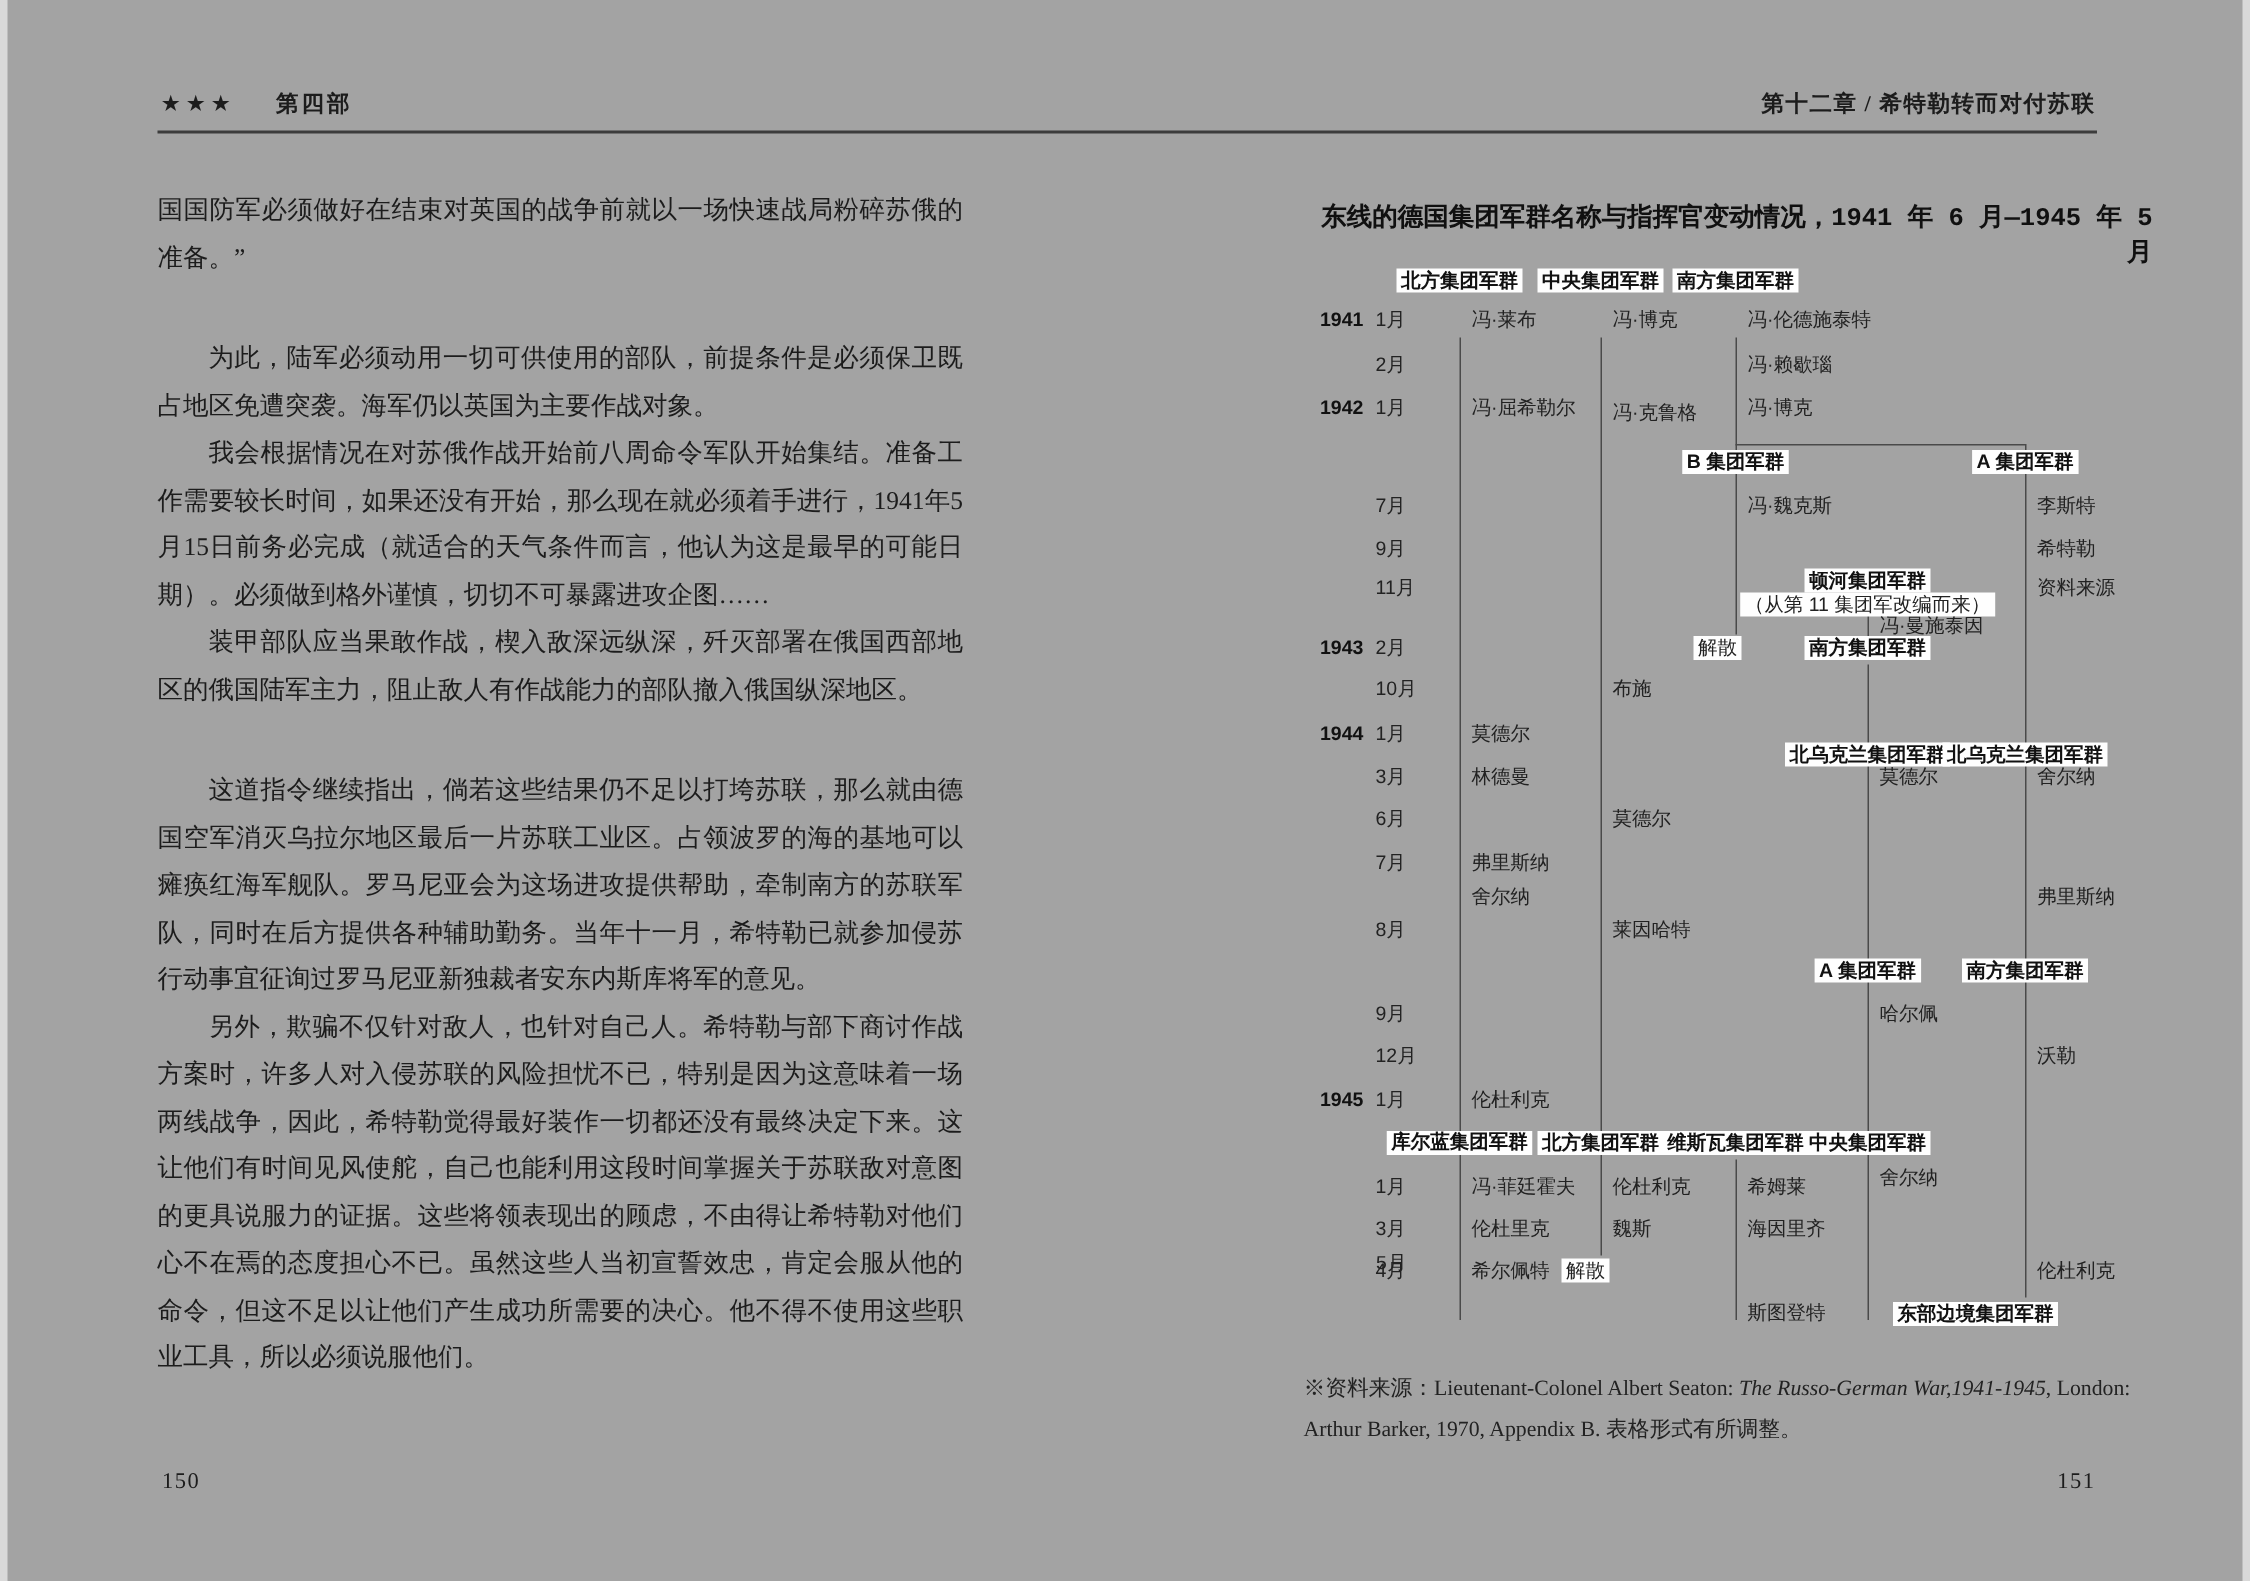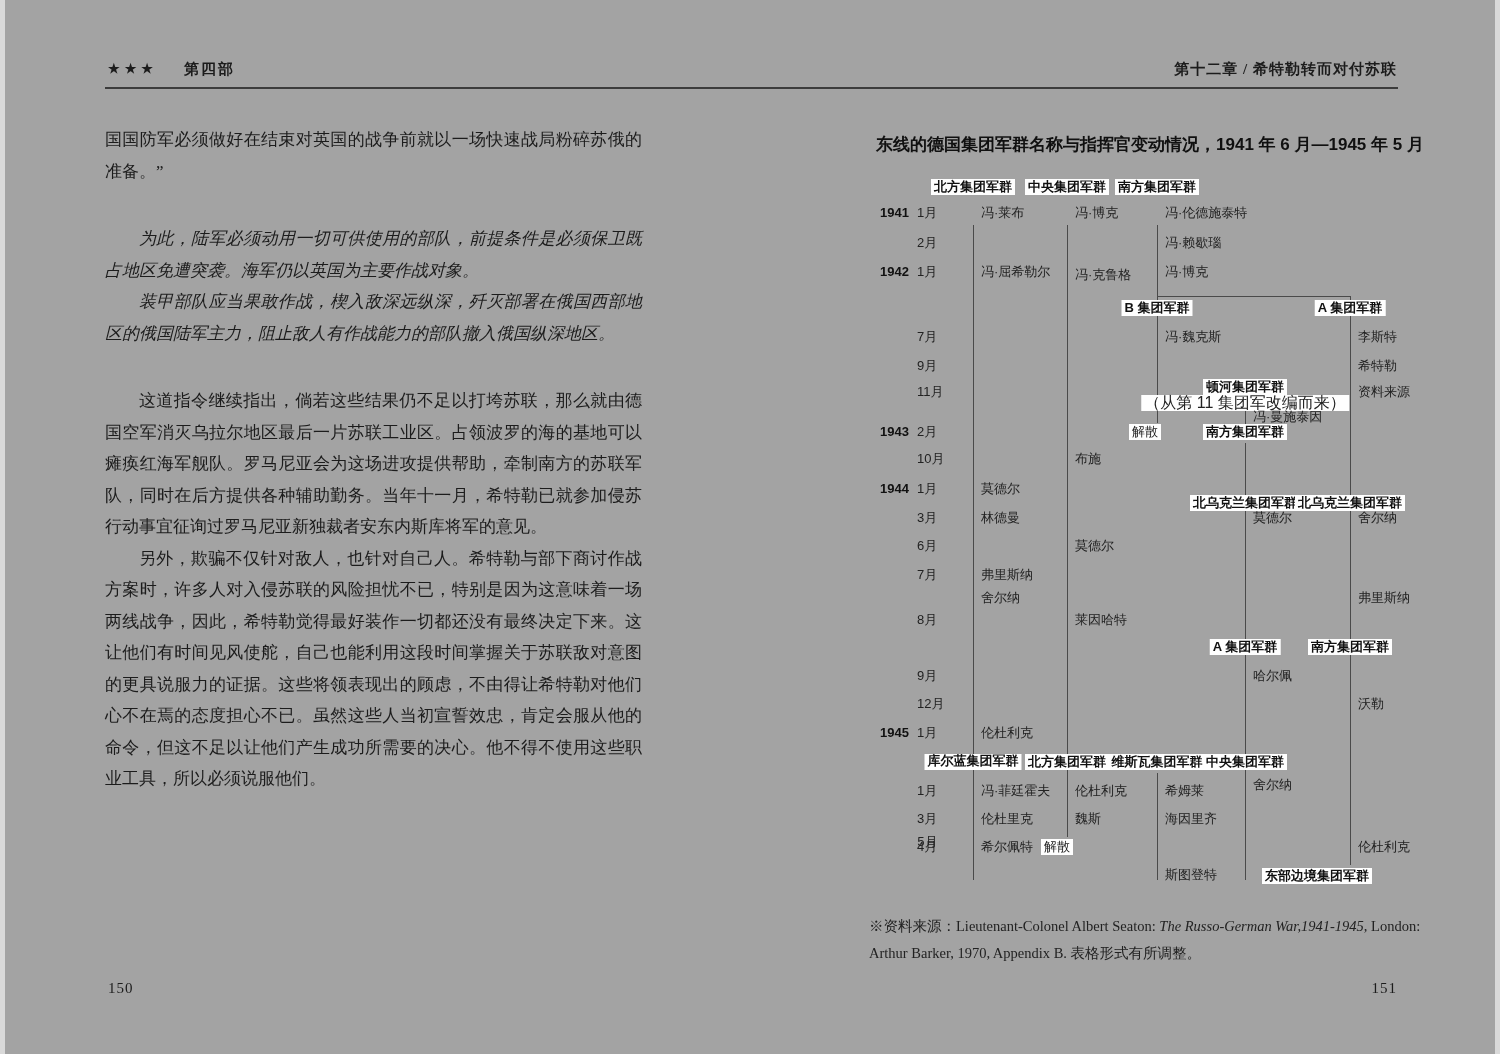--- a/index.html
+++ b/index.html
@@ -12,53 +12,54 @@
   .hdr-part{margin-left:26px;letter-spacing:2px;}
   .hdr-right{position:absolute;right:98px;top:60px;font-weight:bold;font-size:15px;letter-spacing:1px;white-space:nowrap;}
   .hdr-rule{position:absolute;left:100px;right:97px;top:87px;height:2px;background:#3c3c3c;}
 
   
   .left-body{position:absolute;left:100px;top:124px;width:537px;
              font-size:17px;line-height:31.5px;text-align:justify;}
   .left-body p.para{margin:0;}
   .left-body p.indent{text-indent:2em;}
   .left-body p.gap{margin-top:36px;}
-  .left-body p.quote{font-style:italic;}
+  .left-body p.quote{}
 
   .pgnum{position:absolute;top:980px;font-size:15px;letter-spacing:1px;}
   .pgnum.l{left:103px;} .pgnum.r{right:98px;}
 
   
   .chart{position:absolute;left:860px;top:125px;width:570px;height:860px;
          font-family:"Liberation Sans",sans-serif;font-size:13px;color:#222;}
-  .chart-title{position:absolute;left:0;right:0;top:8px;text-align:center;
-               font-weight:bold;font-size:17px;color:#101010;}
+  .chart-title{position:absolute;left:0;right:0;top:8px;text-align:right;
+               font-weight:bold;font-size:17px;color:#101010;font-family:Liberation Mono, monospace;}
   .cl{position:absolute;white-space:nowrap;line-height:16px;}
   .cl.b{font-weight:bold;color:#111;}
   .cl.c{transform:translateX(-50%);background:#fefefe;padding:0 3px;}
-  .cl.s{font-size:16px;}
+  .cl.s{font-size:13px;}
   .ln{position:absolute;background:#4a4a4a;}
 
   .footnote{position:absolute;left:4px;top:788px;width:560px;
             font-family:"Liberation Serif",serif;font-size:14.5px;line-height:27px;color:#222;}
 </style>
 </head>
 <body>
 
 <div class="canvas">
 
   <div class="hdr-left">
     <span class="hdr-stars">★★★</span><span class="hdr-part">第四部</span>
   </div>
   <div class="hdr-right">第十二章 / 希特勒转而对付苏联</div>
   <div class="hdr-rule"></div>
 
   <div class="left-body">
       <p class="para">国国防军必须做好在结束对英国的战争前就以一场快速战局粉碎苏俄的准备。”</p>
       <p class="para indent gap quote">为此，陆军必须动用一切可供使用的部队，前提条件是必须保卫既占地区免遭突袭。海军仍以英国为主要作战对象。</p>
+      <p class="para indent quote">我会根据情况在对苏俄作战开始前八周命令军队开始集结。准备工作需要较长时间，如果还没有开始，那么现在就必须着手进行，1941年5月15日前务必完成（就适合的天气条件而言，他认为这是最早的可能日期）。必须做到格外谨慎，切切不可暴露进攻企图……</p>
       <p class="para indent quote">装甲部队应当果敢作战，楔入敌深远纵深，歼灭部署在俄国西部地区的俄国陆军主力，阻止敌人有作战能力的部队撤入俄国纵深地区。</p>
       <p class="para indent gap">这道指令继续指出，倘若这些结果仍不足以打垮苏联，那么就由德国空军消灭乌拉尔地区最后一片苏联工业区。占领波罗的海的基地可以瘫痪红海军舰队。罗马尼亚会为这场进攻提供帮助，牵制南方的苏联军队，同时在后方提供各种辅助勤务。当年十一月，希特勒已就参加侵苏行动事宜征询过罗马尼亚新独裁者安东内斯库将军的意见。</p>
       <p class="para indent">另外，欺骗不仅针对敌人，也针对自己人。希特勒与部下商讨作战方案时，许多人对入侵苏联的风险担忧不已，特别是因为这意味着一场两线战争，因此，希特勒觉得最好装作一切都还没有最终决定下来。这让他们有时间见风使舵，自己也能利用这段时间掌握关于苏联敌对意图的更具说服力的证据。这些将领表现出的顾虑，不由得让希特勒对他们心不在焉的态度担心不已。虽然这些人当初宣誓效忠，肯定会服从他的命令，但这不足以让他们产生成功所需要的决心。他不得不使用这些职业工具，所以必须说服他们。</p>
     </div>
 
   <div class="chart">
     <div class="chart-title">东线的德国集团军群名称与指挥官变动情况，1941 年 6 月—1945 年 5 月</div>
     <div class="footnote">
       <span>※资料来源：Lieutenant-Colonel Albert Seaton: </span><i>The Russo-German War,1941-1945</i><span>, London: Arthur Barker, 1970, Appendix B. 表格形式有所调整。</span>
     </div>

